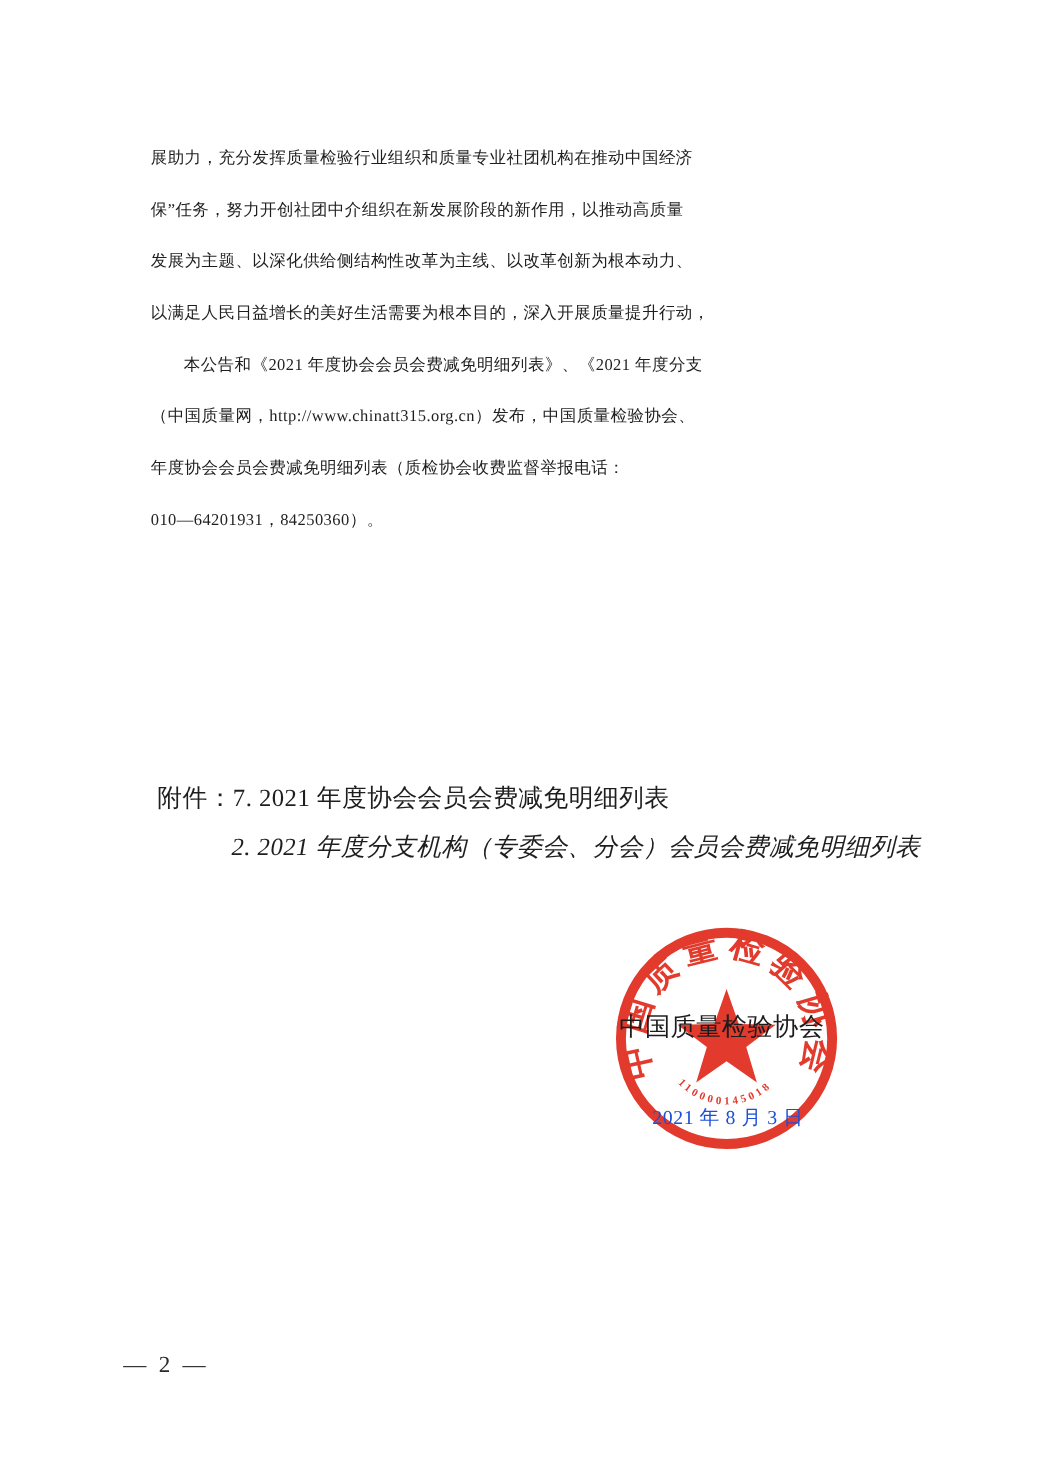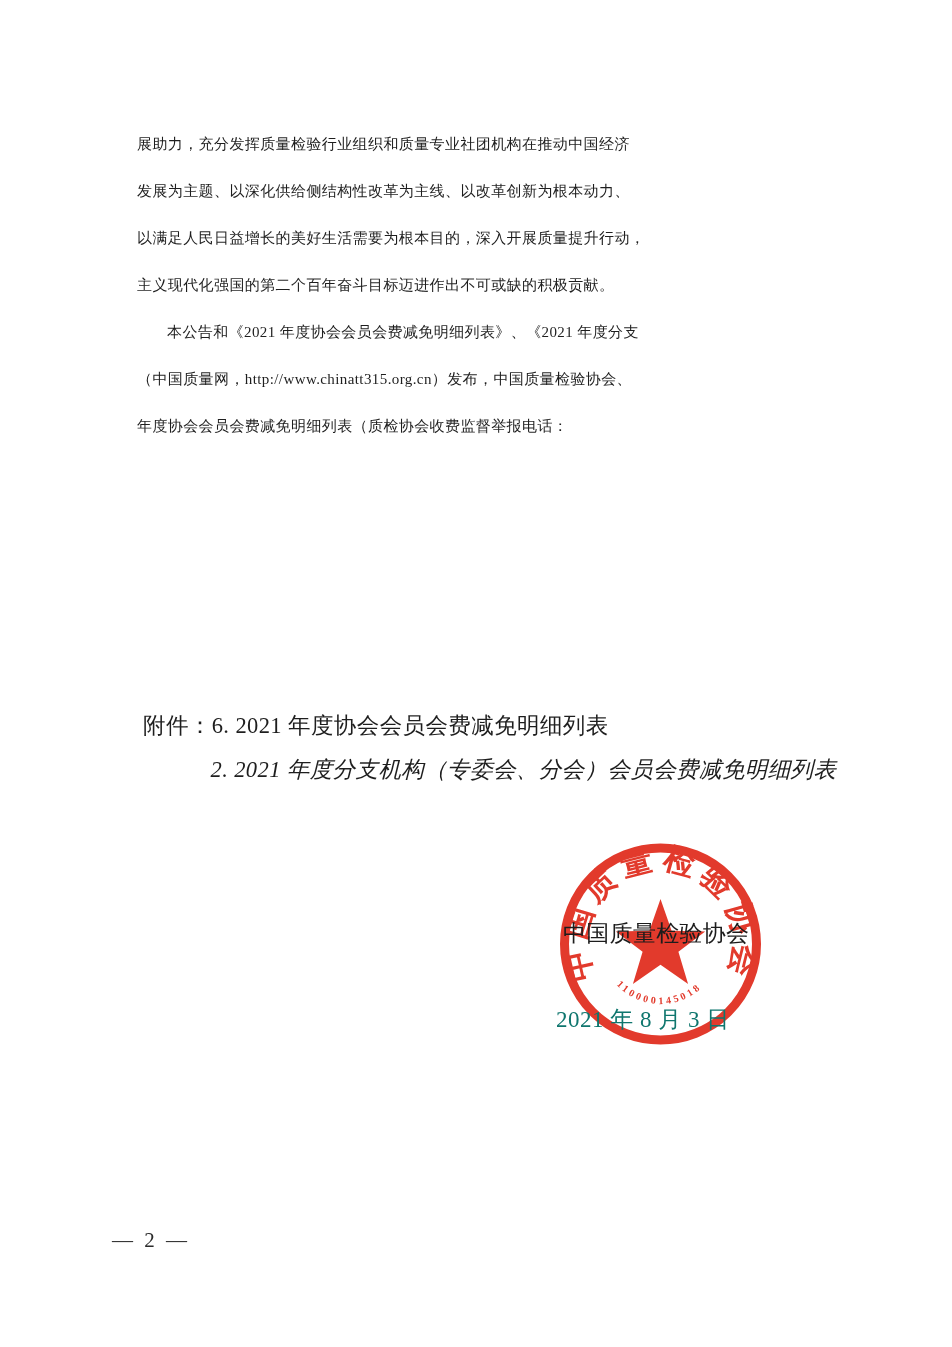--- a/index.html
+++ b/index.html
@@ -58,55 +58,56 @@
     position: absolute;
     left: 563px;
     top: 918px;
     font-size: 23px;
     letter-spacing: 0.3px;
     color: #1c1c1c;
     white-space: nowrap;
   }
   .sig-date {
     position: absolute;
-    left: 556px;
+    left: 593px;
     top: 1004px;
-    font-size: 23px;
+    font-size: 18px;
     letter-spacing: 0.5px;
-    color: #0f766e;
+    color: #1d4ed8;
     white-space: nowrap;
   }
   .page-num {
     position: absolute;
     left: 112px;
     top: 1228px;
     font-size: 21px;
     letter-spacing: 3px;
     color: #2a2a2a;
     white-space: nowrap;
   }
 </style>
 </head>
 <body>
 
 <div class="page">
 
   <div class="body-text">
     <div class="line">展助力，充分发挥质量检验行业组织和质量专业社团机构在推动中国经济</div>
+    <div class="line">保”任务，努力开创社团中介组织在新发展阶段的新作用，以推动高质量</div>
     <div class="line">发展为主题、以深化供给侧结构性改革为主线、以改革创新为根本动力、</div>
     <div class="line">以满足人民日益增长的美好生活需要为根本目的，深入开展质量提升行动，</div>
-    <div class="line">主义现代化强国的第二个百年奋斗目标迈进作出不可或缺的积极贡献。</div>
     <div class="line indent">本公告和《2021 年度协会会员会费减免明细列表》、《2021 年度分支</div>
     <div class="line">（中国质量网，http://www.chinatt315.org.cn）发布，中国质量检验协会、</div>
     <div class="line">年度协会会员会费减免明细列表（质检协会收费监督举报电话：</div>
+    <div class="line">010—64201931，84250360）。</div>
   </div>
 
   <div class="attachments">
     <div class="attach-line">
-      <span>附件：</span><span>6. 2021 年度协会会员会费减免明细列表</span>
+      <span>附件：</span><span>7. 2021 年度协会会员会费减免明细列表</span>
     </div>
     <div class="attach-line second">
       <span>2. 2021 年度分支机构（专委会、分会）会员会费减免明细列表</span>
     </div>
   </div>
 
   <div class="seal">
     <svg width="215" height="222" viewBox="0 0 215 222" xmlns="http://www.w3.org/2000/svg">
       <defs>
         <path id="sealRingTextPath" d="M 46.9 153.4 A 74 74 0 1 1 168.1 153.4"></path>

